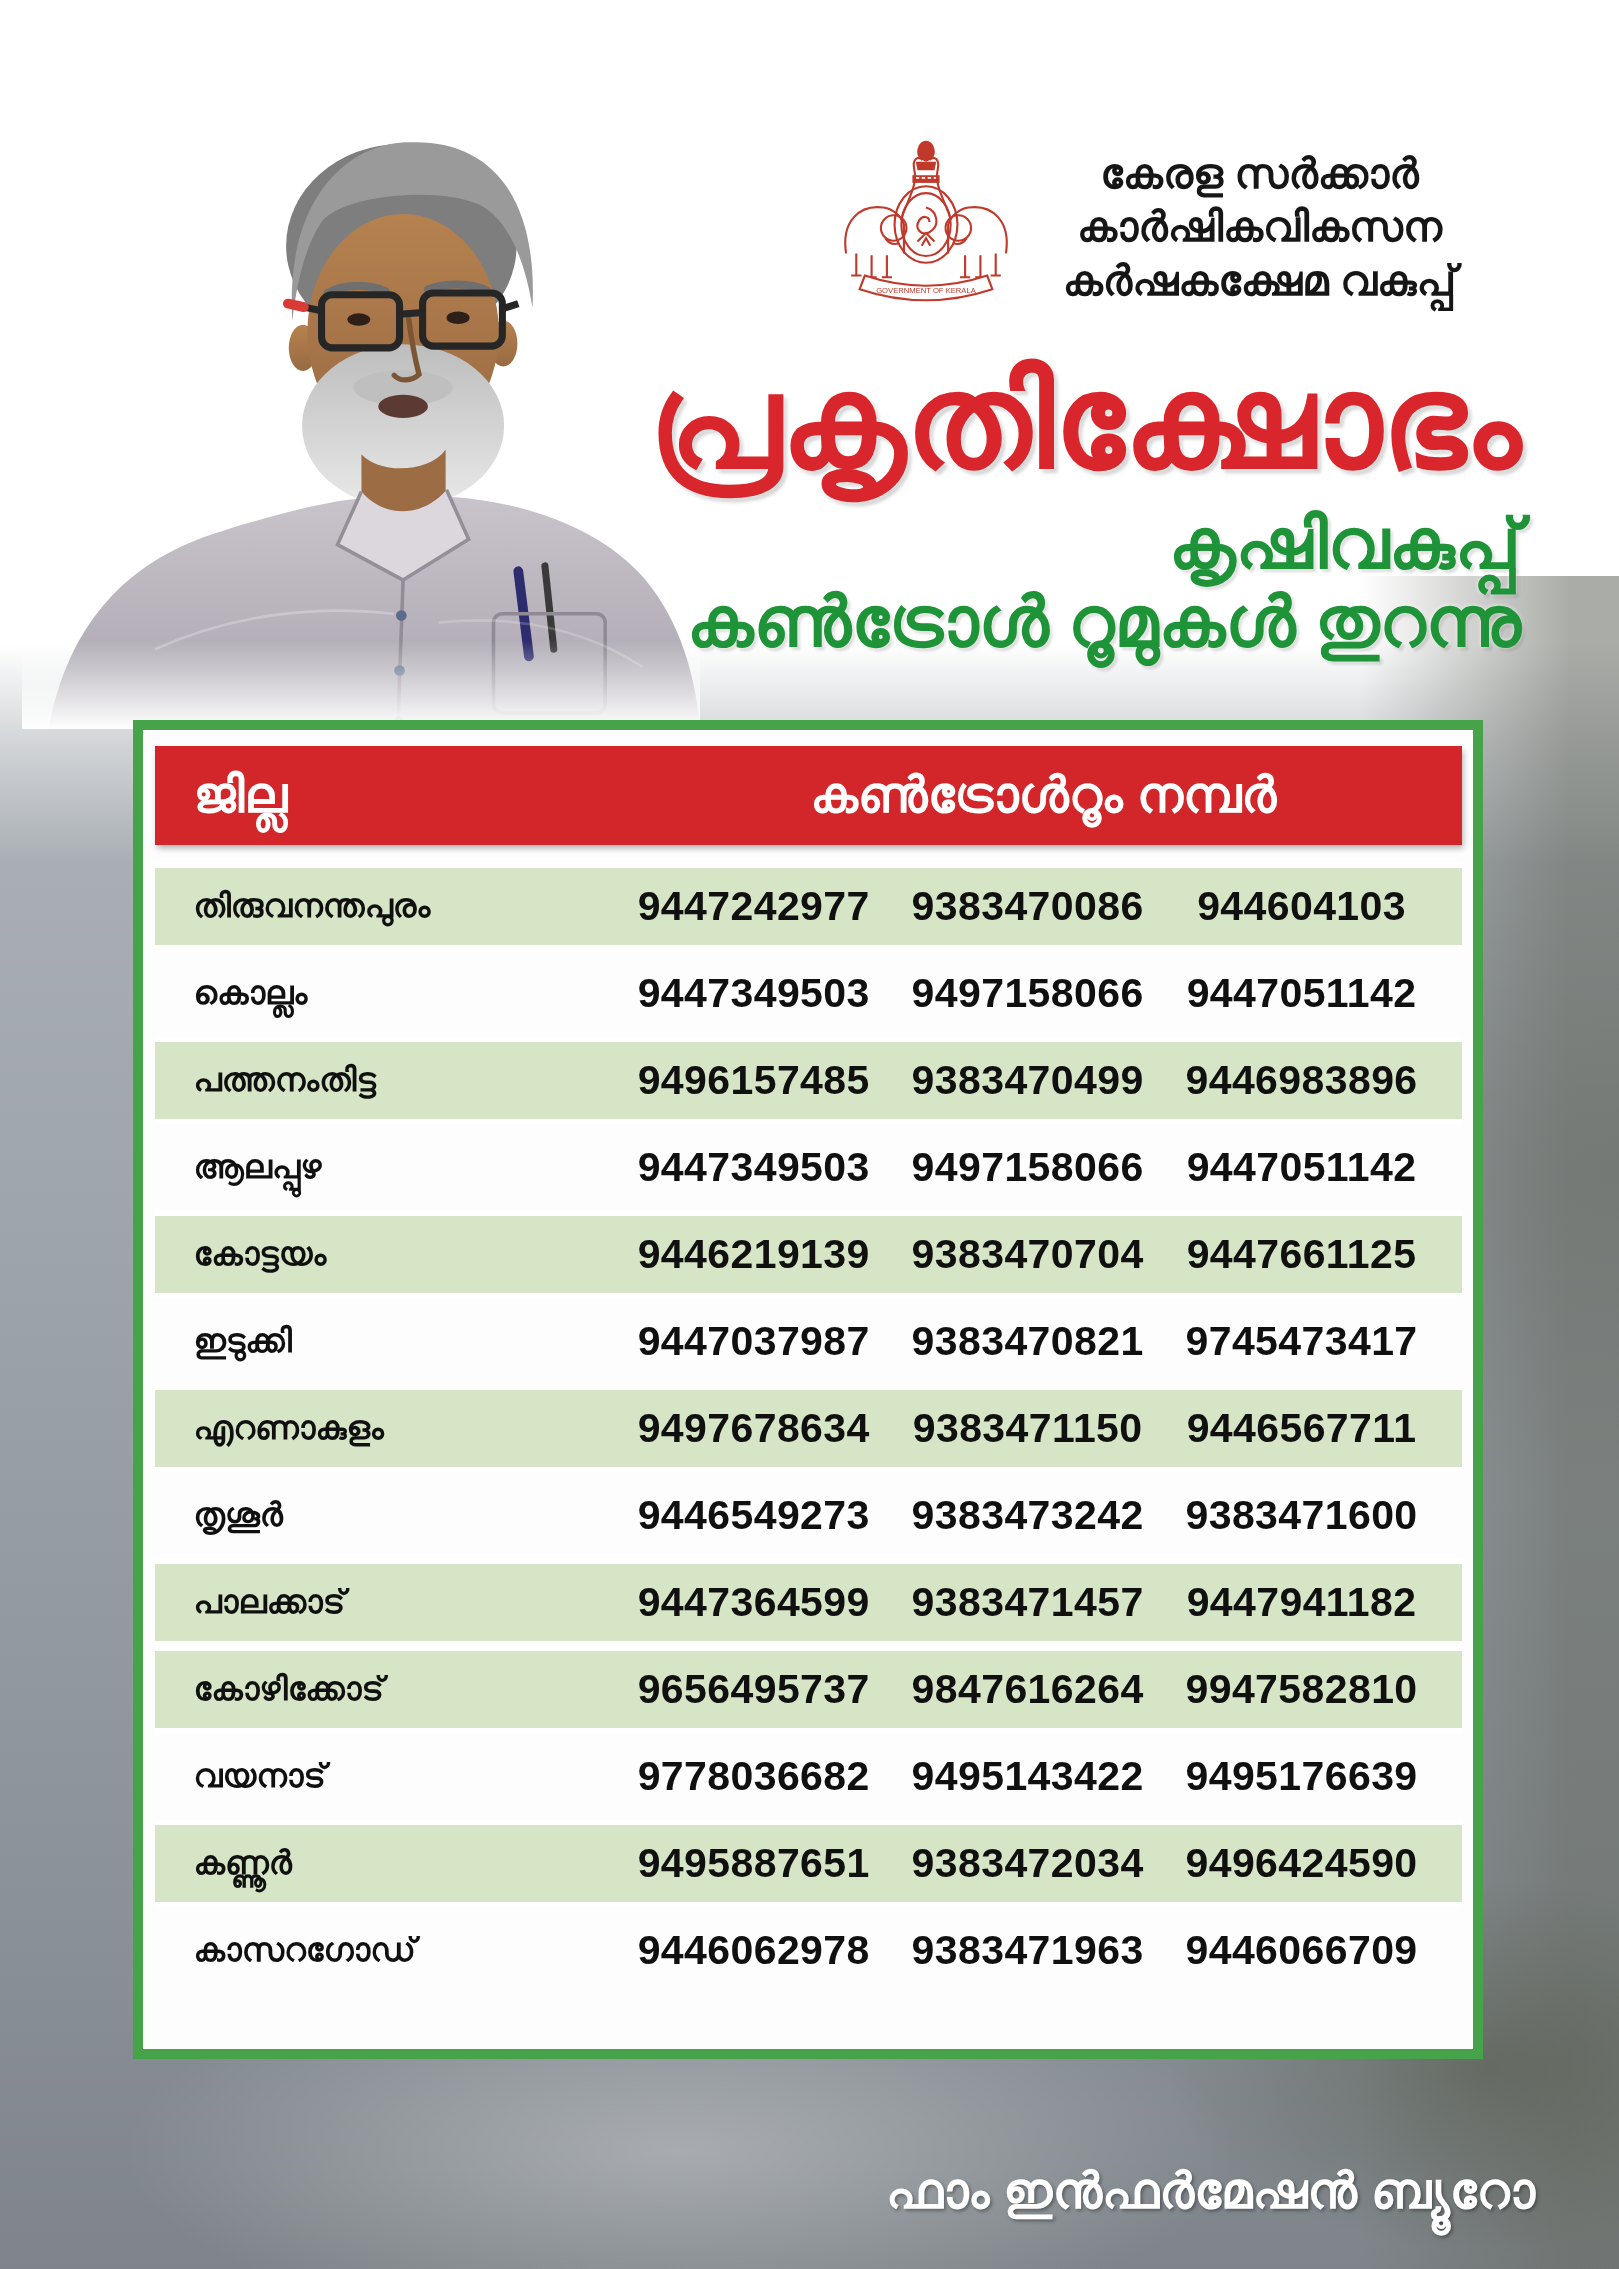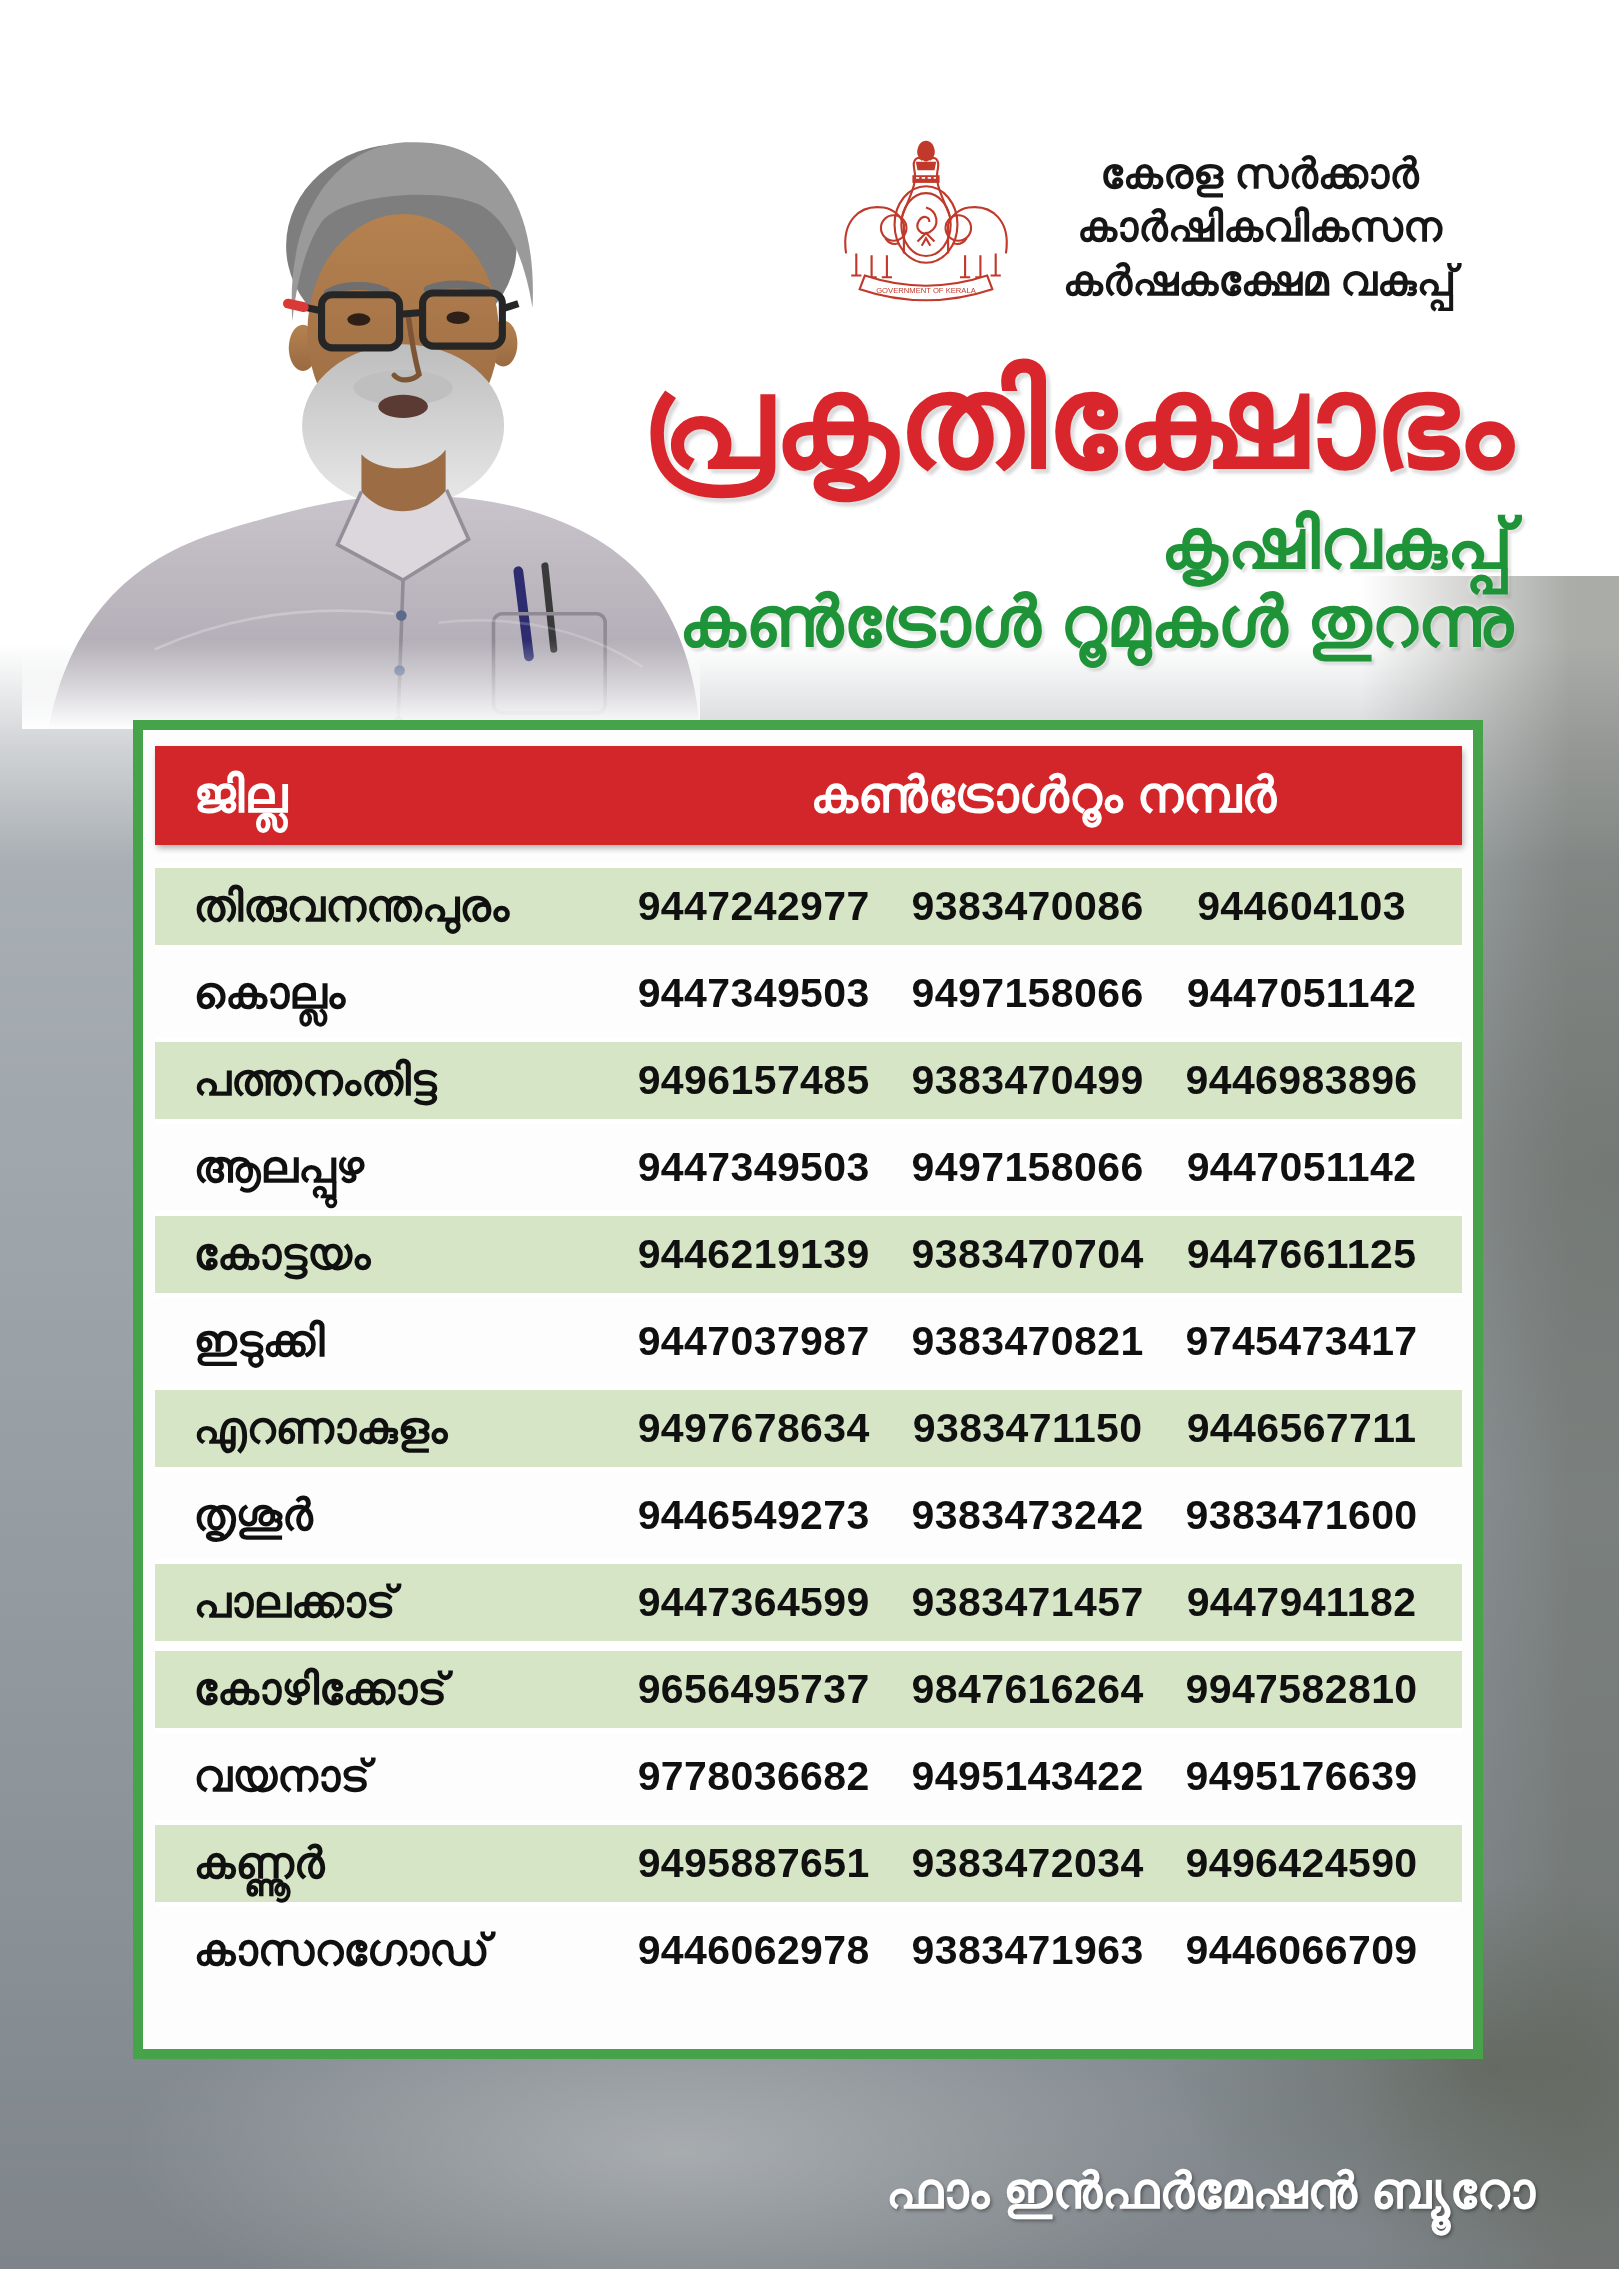--- a/index.html
+++ b/index.html
@@ -21,41 +21,41 @@
   .portrait{position:absolute;left:22px;top:82px;width:678px;height:647px;}
   .portrait svg{width:100%;height:100%;display:block;}
 
   
   .emblem{position:absolute;left:841px;top:129px;width:170px;height:186px;}
   .emblem svg{width:100%;height:100%;display:block;}
   .dept-lines{position:absolute;left:1020px;top:147px;width:479px;text-align:center;
     font-weight:bold;color:#161616;font-size:42px;line-height:1.27;white-space:nowrap;}
 
   
-  .title-block{position:absolute;right:106px;top:355px;text-align:right;white-space:nowrap;}
+  .title-block{position:absolute;right:98px;top:355px;text-align:right;white-space:nowrap;}
   .title-main{font-size:131px;line-height:1.02;font-weight:bold;color:#d8262c;
     text-shadow:0 0 5.3px rgba(255,255,255,.8), 3.5px 3.5px 3.5px rgba(0,0,0,.18);}
   .title-sub1,.title-sub2{font-size:70px;font-weight:bold;color:#1e9338;line-height:1.12;
     text-shadow:0 0 4.4px rgba(255,255,255,.8), 2.7px 2.7px 2.7px rgba(0,0,0,.15);}
   .title-sub1{margin-top:16px;}
 
   
   .table-panel{position:absolute;left:133px;top:720px;width:1350px;height:1339px;
     box-sizing:border-box;border:10.6px solid #46a34a;background:#fdfdfd;padding:16px 11.5px;}
   .table-header{height:99px;background:#d2262a;color:#ffffff;display:flex;align-items:center;
     font-weight:bold;font-size:50px;box-shadow:1.8px 4.4px 6.2px rgba(0,0,0,.3);white-space:nowrap;}
   .th-district{flex:0 0 36%;padding-left:39px;box-sizing:border-box;}
   .th-numbers{flex:1;text-align:center;}
   .table-body{margin-top:17.7px;}
   .row{display:flex;align-items:center;height:87px;padding-right:23px;box-sizing:border-box;}
   .row.green{background:#d5e5c6;border-top:5.3px solid #ffffff;border-bottom:5.3px solid #ffffff;
     background-clip:padding-box;}
   .cell{white-space:nowrap;color:#101010;}
   .cell.district{flex:0 0 36%;padding-left:39px;box-sizing:border-box;
-    font-size:44px;font-weight:bold;}
+    font-size:33px;font-weight:bold;}
   .cell.num{flex:1 1 0;text-align:center;font-size:41px;font-weight:bold;letter-spacing:0.4px;}
 
   
   .footer-credit{position:absolute;right:84px;top:2162px;color:#ffffff;font-size:50px;
     font-weight:bold;white-space:nowrap;text-shadow:1.8px 1.8px 3.5px rgba(0,0,0,.35);}
 </style>
 </head>
 <body>
 
 <div class="poster">

